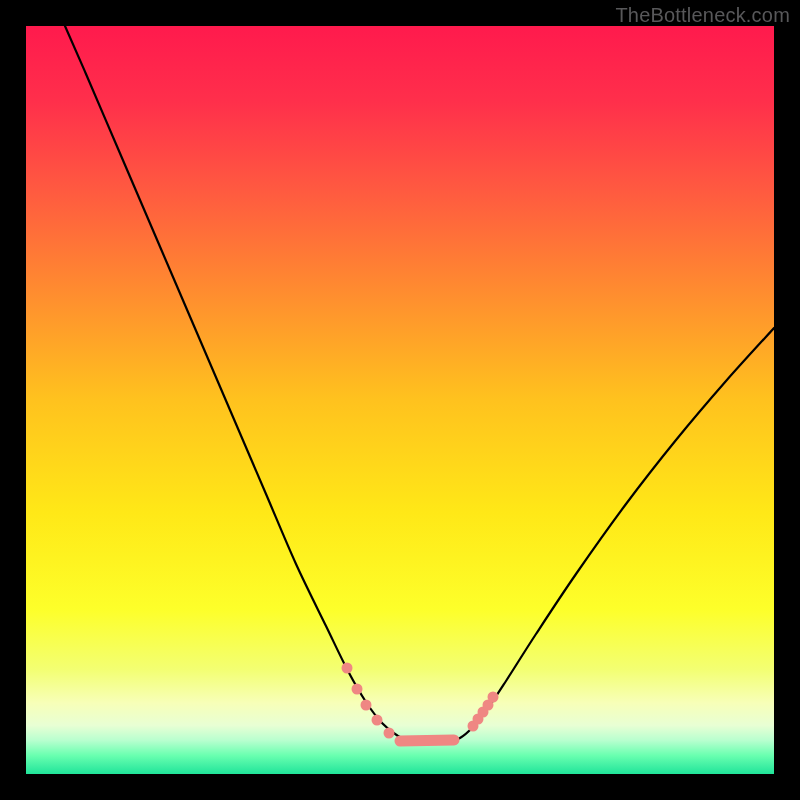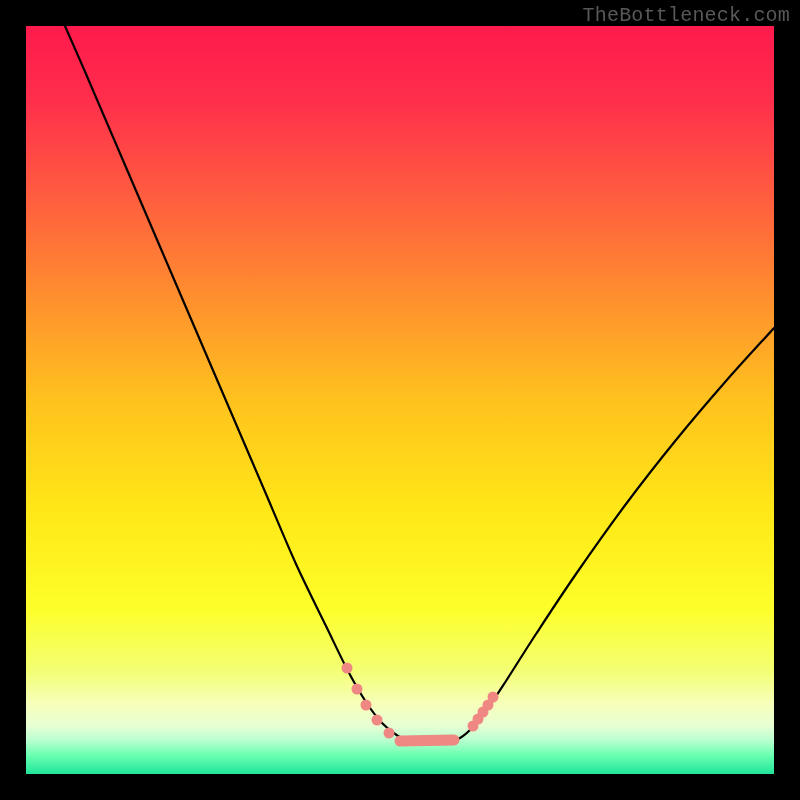--- a/index.html
+++ b/index.html
@@ -34,21 +34,20 @@
     height: 748px;
   }
   .attribution {
     position: absolute;
     top: 4px;
     right: 10px;
     font-size: 20px;
     font-weight: 500;
     color: #58585a;
     letter-spacing: 0.2px;
-    font-family: Liberation Mono, monospace;
   }
 </style>
 </head>
 <body>
 
 <div class="attribution">TheBottleneck.com</div>
 
 <div class="frame">
   <svg class="gradient-bg" viewBox="0 0 748 748" preserveAspectRatio="none">
     <defs>

